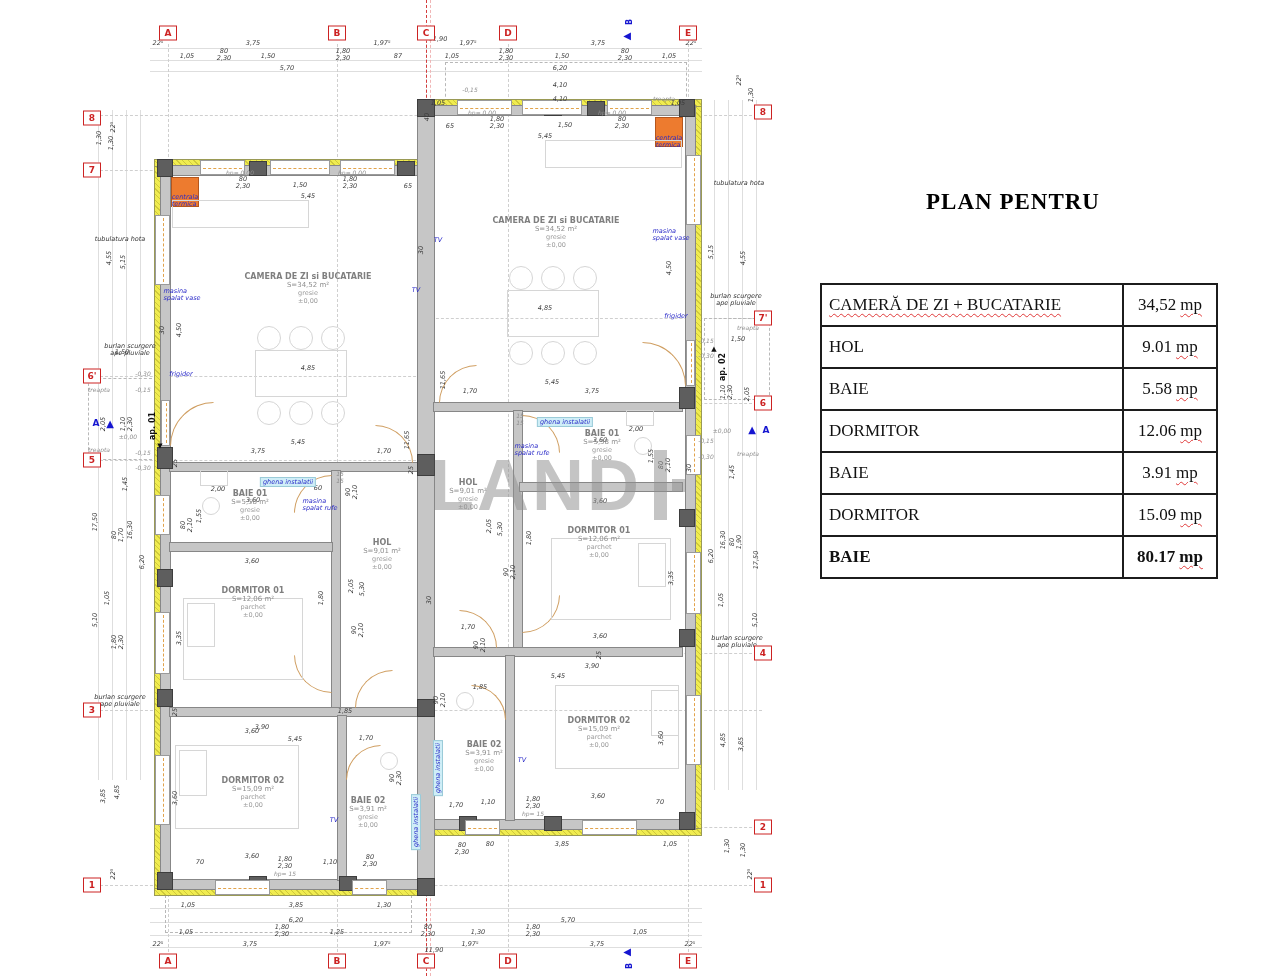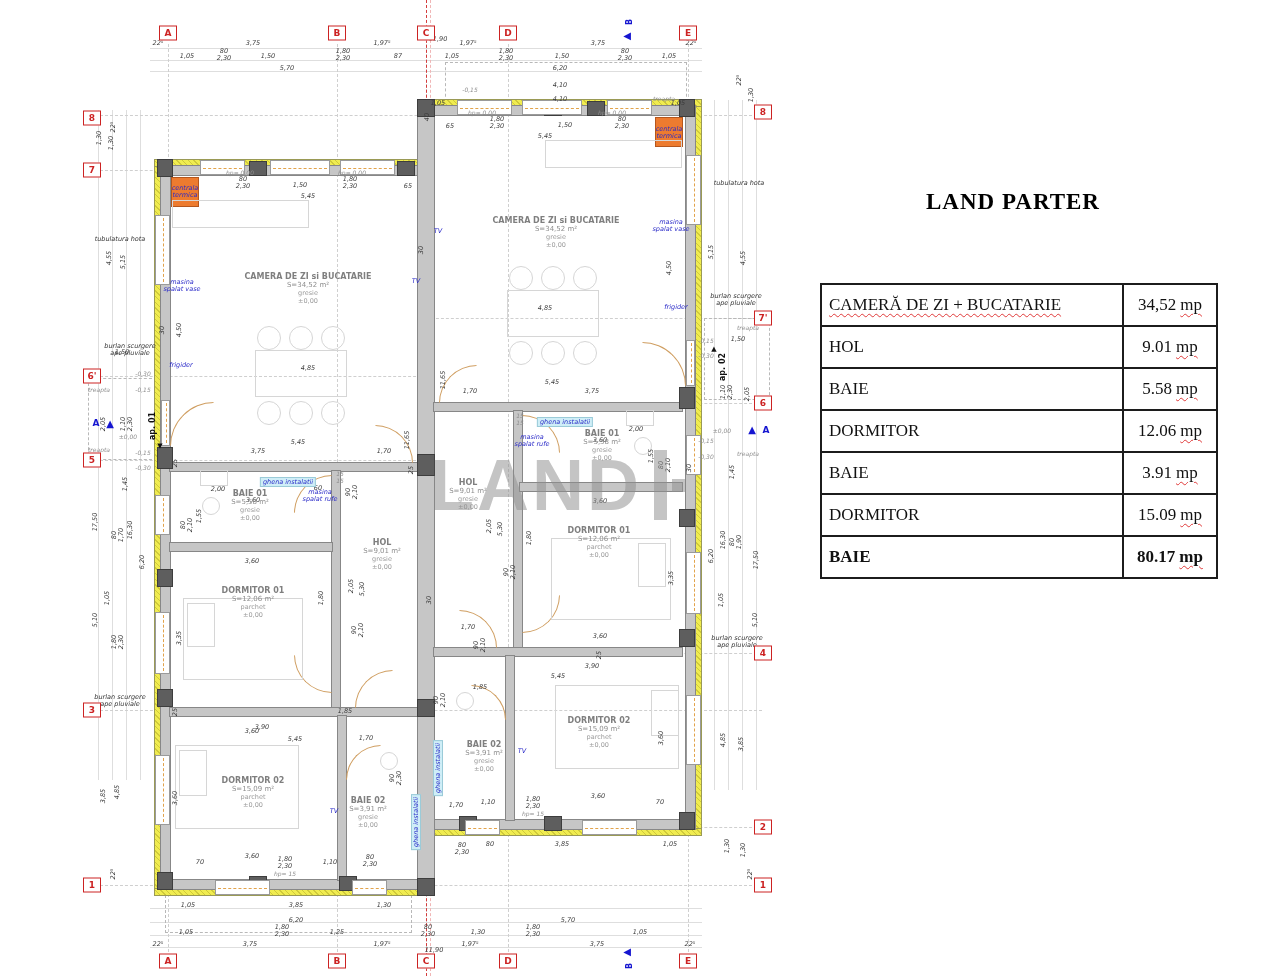--- a/index.html
+++ b/index.html
@@ -22,21 +22,21 @@
   .winline.v{top:2px;bottom:2px;left:50%;border-left:1px dashed #e2a34b;}
   .arc{position:absolute;border:1px solid #cf9d5f;box-sizing:border-box;background:none;}
   .dsh{position:absolute;border:1px dashed #b8b8b8;}
   .fur{position:absolute;border:1px solid #d6d6d6;}
   .furc{border-radius:50%;}
   .dim{position:absolute;font:italic 6.5px "DejaVu Sans",sans-serif;color:#3c3c3c;
        white-space:pre;line-height:1.12;text-align:center;transform:translate(-50%,-50%);}
   .rot{transform:translate(-50%,-50%) rotate(-90deg);}
   .sm{font-size:6px;color:#8d8d8d;}
   .blue{position:absolute;color:#2a2ac8;font:italic 6.5px "DejaVu Sans",sans-serif;white-space:pre;
-        text-align:center;line-height:1.15;transform:translate(-50%,-50%);}
+        line-height:1.15;transform:translate(-50%,-50%);margin-top:9px;}
   .cyan{position:absolute;color:#2a2ac8;background:#cfeef7;border:1px solid #9bcbd8;padding:0 2px;
         font:italic 6.5px "DejaVu Sans",sans-serif;white-space:pre;transform:translate(-50%,-50%);}
   .cyan.rot{transform:translate(-50%,-50%) rotate(-90deg);}
   .note{position:absolute;color:#333;font:italic 6.5px "DejaVu Sans",sans-serif;white-space:pre;
         text-align:center;line-height:1.15;transform:translate(-50%,-50%);}
   .lvl{position:absolute;color:#8f8f8f;font:italic 6px "DejaVu Sans",sans-serif;white-space:pre;
        transform:translate(-50%,-50%);}
   .ap{position:absolute;color:#111;font:bold 8px "DejaVu Sans",sans-serif;
       transform:translate(-50%,-50%) rotate(-90deg);}
   .arr{position:absolute;color:#111;font-size:7px;transform:translate(-50%,-50%);}
@@ -619,21 +619,21 @@
       <div class="sectri" style="left: 752px; top: 430px;">▲</div>
       <div class="secA" style="left: 766px; top: 430px;">A</div>
     </div>
 
   <div id="watermark">
     <span class="wtxt">LAND</span>
     <span class="bar"></span>
     <span class="dot"></span>
   </div>
 
-  <div id="title">LAND PARTER</div>
+  <div id="title">PLAN PENTRU</div>
 
   <div id="areas-table">
 
   <div class="trow">
         <div class="tlabel wavy">CAMERĂ DE ZI + BUCATARIE</div>
         <div class="tval">
           <span>34,52</span>
           <span class="wavy">mp</span>
         </div>
       </div>

